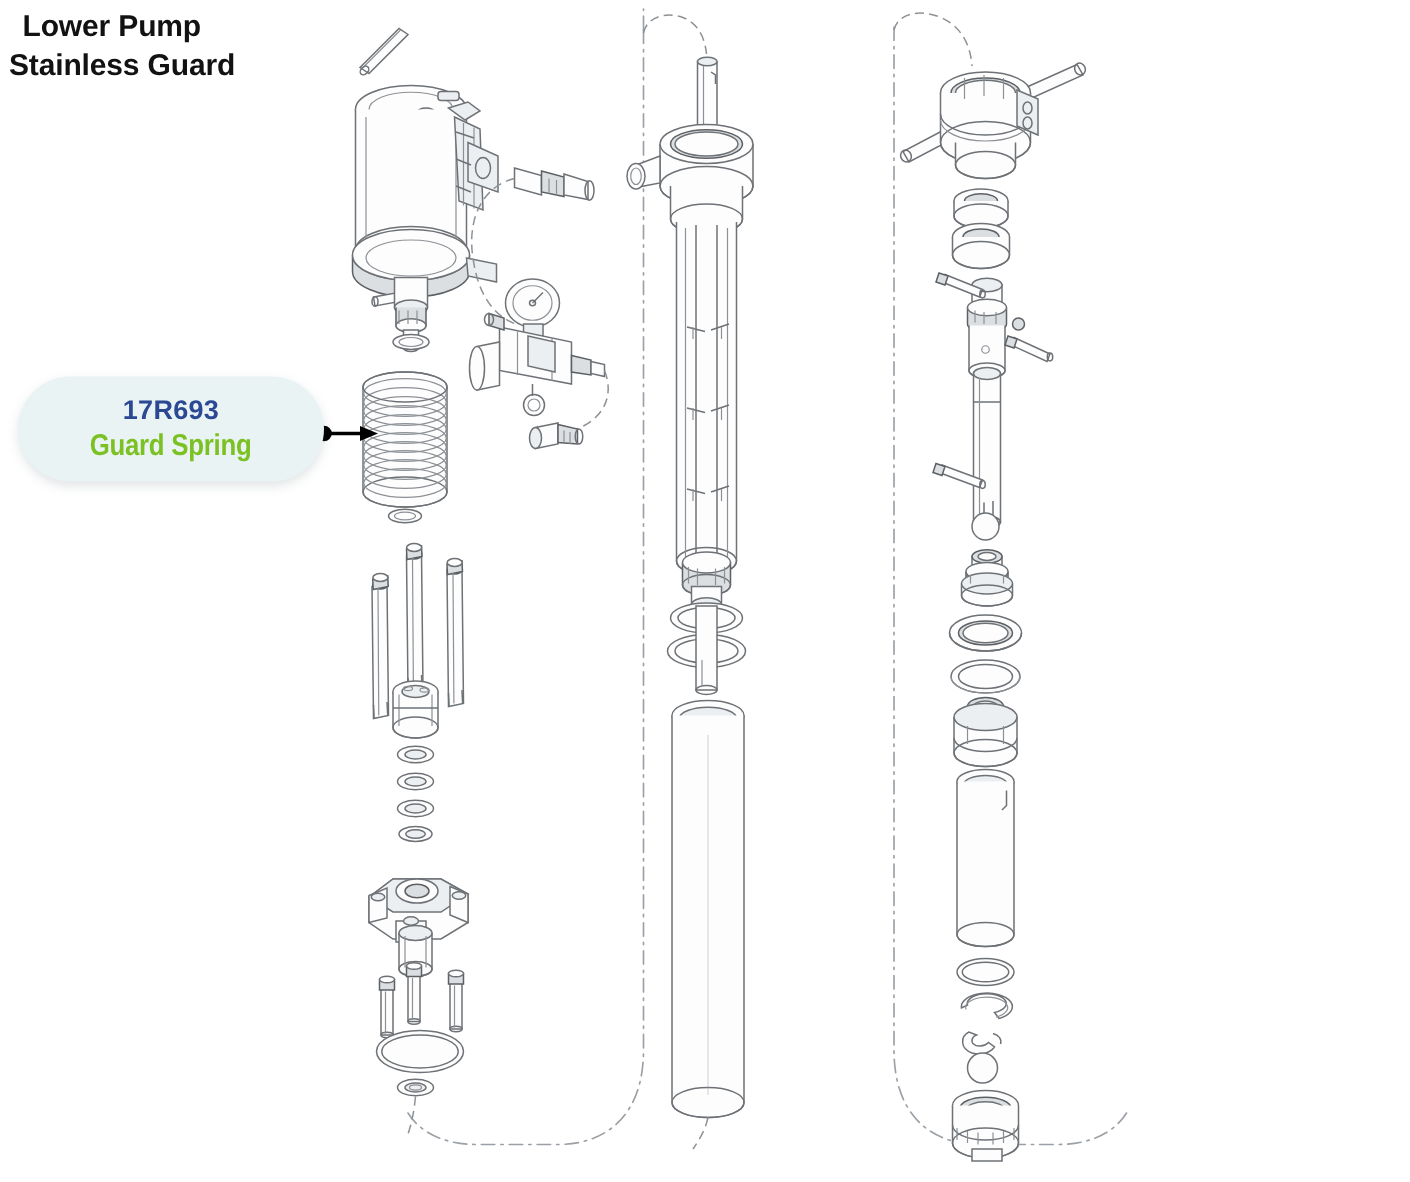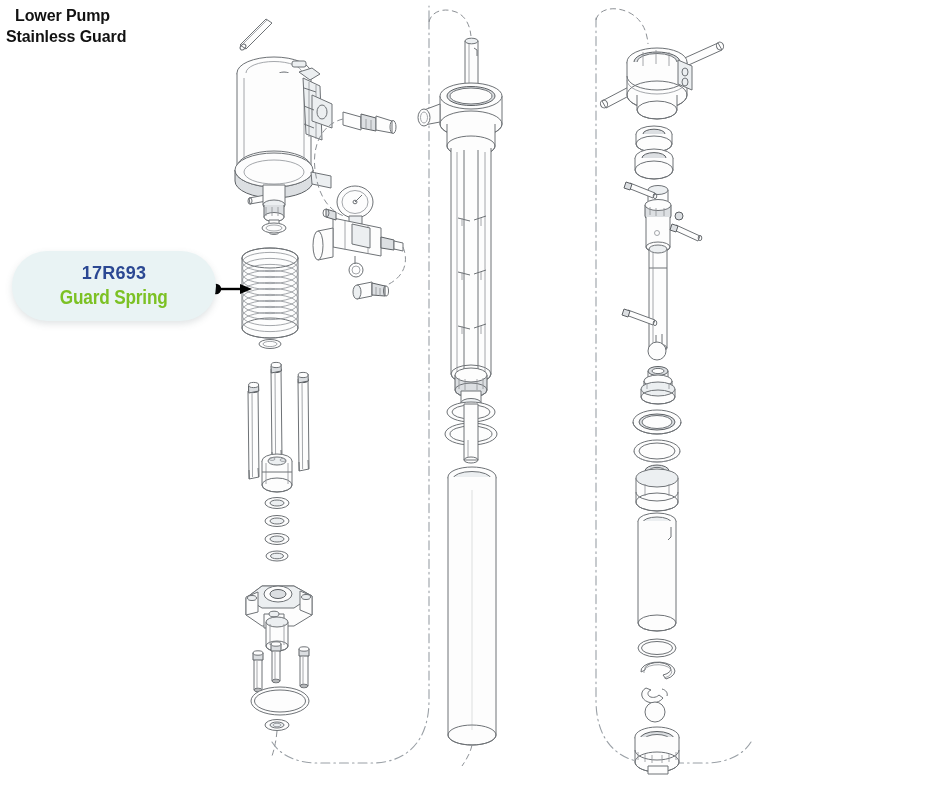--- a/index.html
+++ b/index.html
@@ -28,21 +28,21 @@
   .title-block {
     position: absolute;
     left: 6px;
     top: 5px;
     width: 220px;
     z-index: 40;
     line-height: 1.32;
   }
   .title-line {
     font-family: "Liberation Sans", sans-serif;
-    font-size: 16px;
+    font-size: 20px;
     font-weight: 700;
     color: #121212;
     letter-spacing: -0.1px;
     white-space: nowrap;
   }
   .title-line.l1 { padding-left: 9px; }
   .title-line.l2 { padding-left: 0px; }
 
   
   .callout {

